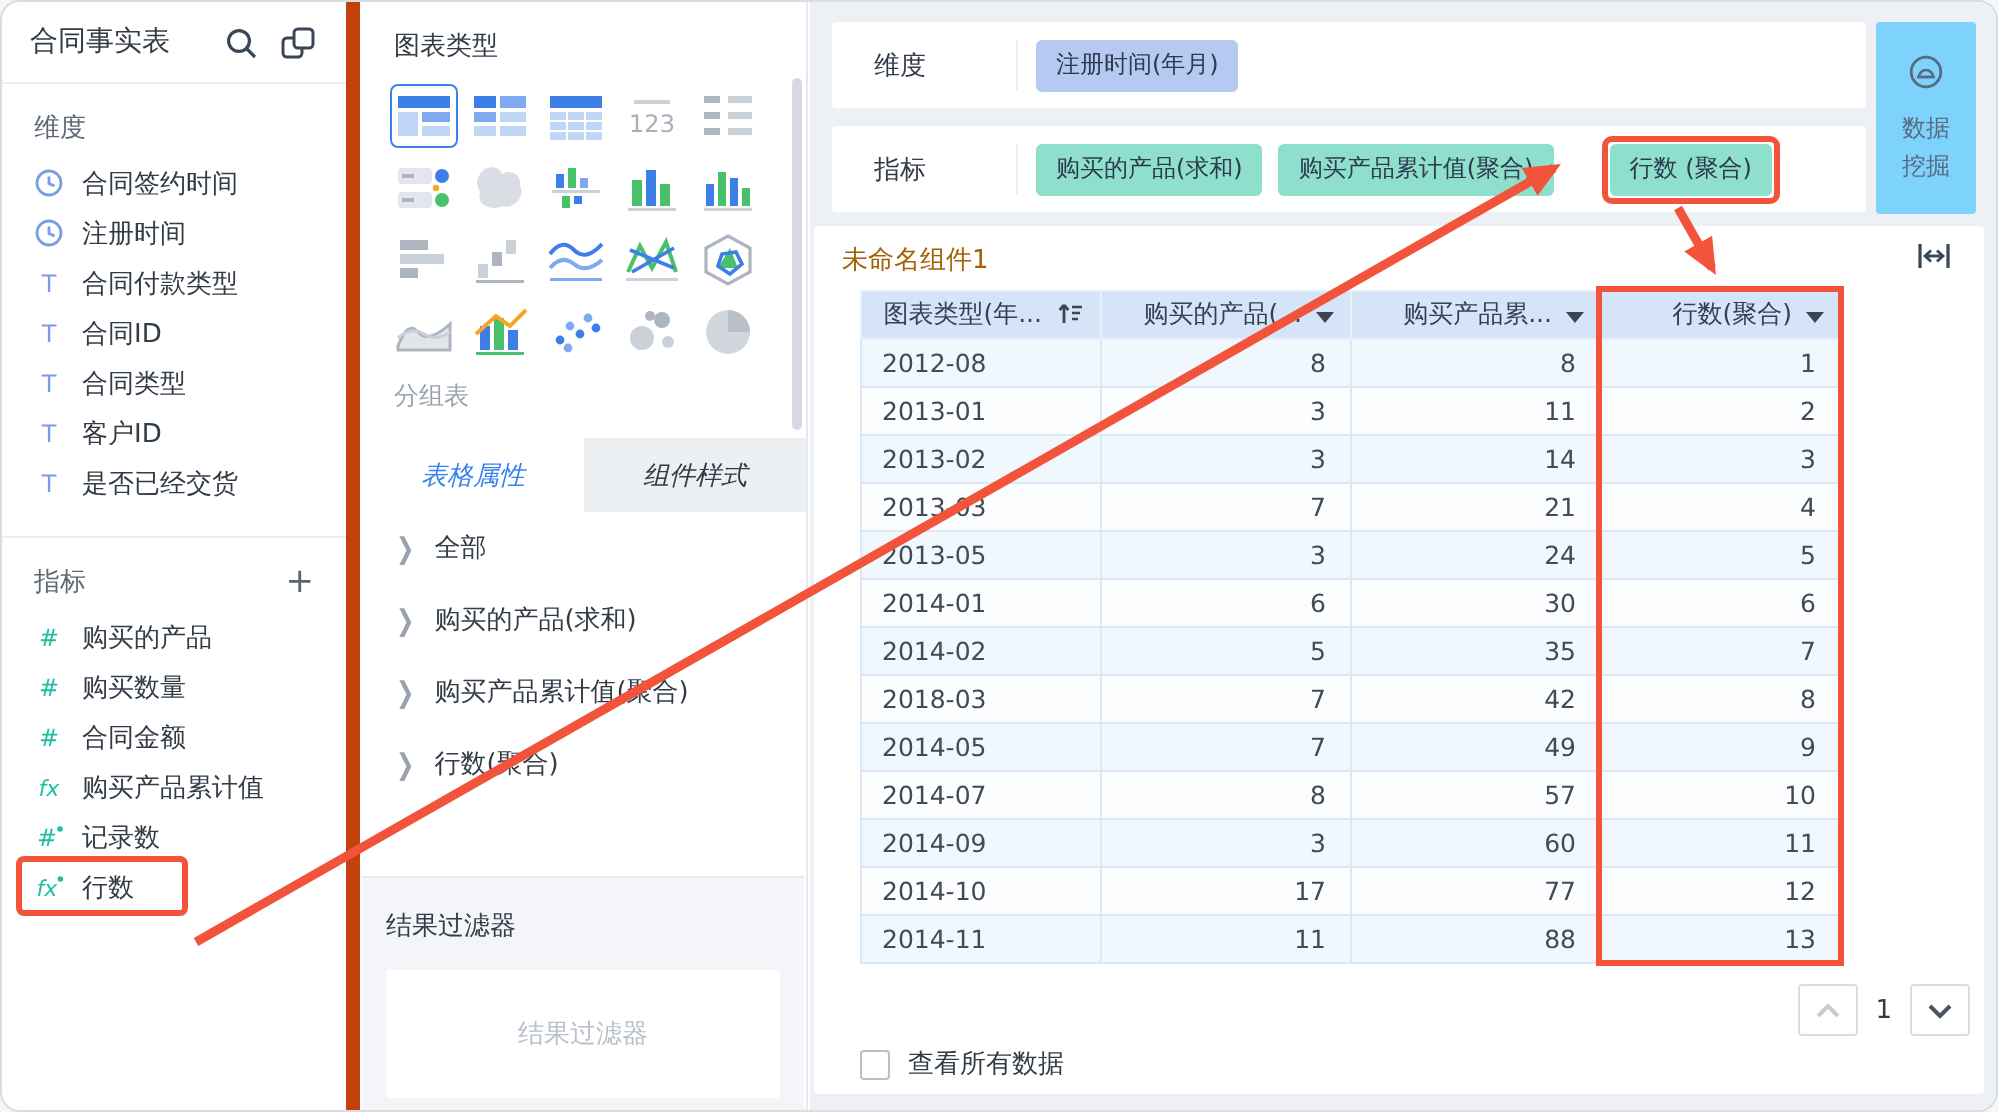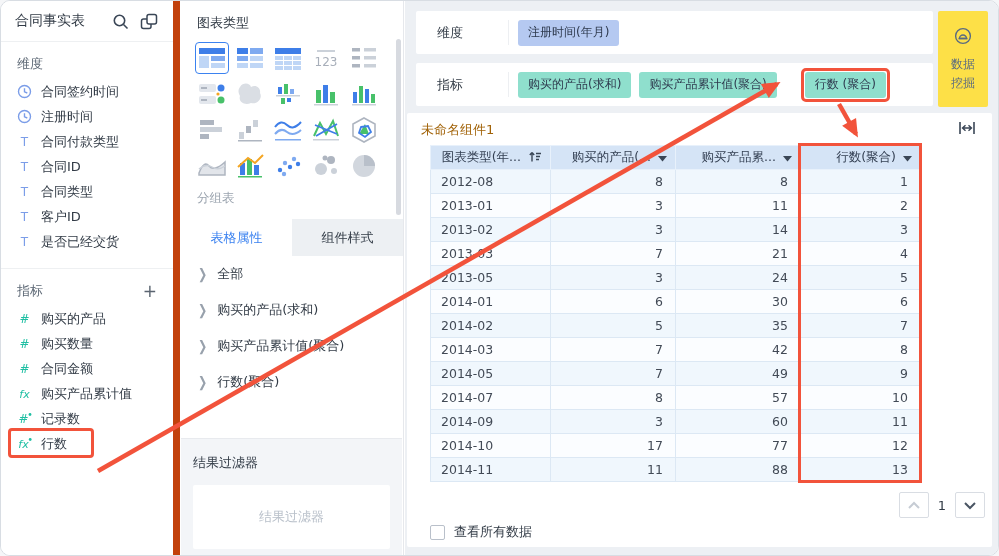--- a/index.html
+++ b/index.html
@@ -24,21 +24,21 @@
 
   
   .cpanel { position:absolute; left:180px; top:0; width:223px; height:556px; background:#fff;
             border-right:1px solid #e6e8ec; }
   .cp-title { padding:13px 16px 8px; font-size:13px; color:#323b46; }
   .icon-grid { display:grid; grid-template-columns:repeat(5,38px); grid-auto-rows:36px; margin-left:12px; align-items:center; justify-items:center; }
   .icon-cell { width:34px; height:32px; display:flex; align-items:center; justify-content:center; cursor:pointer; border-radius:4px; }
   .icon-cell.selected { border:1.5px solid #3b82f0; background:#fff; }
   .cp-sel-label { margin:6px 16px 0; font-size:12.5px; color:#9aa3ae; }
   .cp-scroll { position:absolute; right:2px; top:38px; width:5px; height:176px; background:#d7dae0; border-radius:3px; }
-  .cp-tabs { display:flex; height:37px; margin-top:12px; }
+  .cp-tabs { display:flex; height:37px; margin-top:12px;font-style:italic; }
   .cp-tab { flex:1; display:flex; align-items:center; justify-content:center; font-size:13px; cursor:pointer; }
   .cp-tab.active { color:#3b82f0; background:#fff; }
   .cp-tab.inactive { color:#323b46; background:#edf0f3; }
   .prop-row { height:36px; display:flex; align-items:center; padding:0 17px; gap:10px; font-size:13px; color:#323b46; cursor:pointer; }
   .prop-row .chev { color:#98a1ac; font-size:11px; transform:scaleY(1.3); }
   .filter-sec { position:absolute; left:0; right:1px; top:437px; bottom:0; background:#f3f5f8;
                 border-top:1px solid #e8eaee; padding:15px 12px 0; }
   .filter-title { font-size:13px; color:#323b46; }
   .drop-zone { margin-top:13px; height:64px; background:#fff; border-radius:2px; display:flex;
                align-items:center; justify-content:center; color:#b9c0ca; font-size:13px; cursor:pointer; }
@@ -49,21 +49,21 @@
               display:flex; align-items:center; }
   .row-card.dim { top:10px; } .row-card.met { top:62px; }
   .rc-label { width:92px; padding-left:21px; font-size:13px; color:#323b46; }
   .rc-div { width:1px; height:25px; background:#edeff2; }
   .rc-pills { display:flex; align-items:center; padding-left:9px; gap:8px; }
   .pill { height:26px; display:inline-flex; align-items:center; padding:0 10px; border-radius:3px;
           font-size:12px; color:#2e3a4e; cursor:pointer; white-space:nowrap; }
   .pill.dim { background:#b5c9f1; }
   .pill.met { background:#8fdfcd; }
   .red-wrap { display:inline-flex; border:3px solid #f2533b; border-radius:5px; padding:1px; margin-left:16px; }
-  .mining { position:absolute; left:533px; top:10px; width:50px; height:96px; background:#fde047; border-radius:2px;
+  .mining { position:absolute; left:533px; top:10px; width:50px; height:96px; background:#7dd3fc; border-radius:2px;
             display:flex; flex-direction:column; align-items:center; padding-top:16px; gap:2px;
             font-size:12px; color:#5a6b80; cursor:pointer; }
   .mining .micon { margin-bottom:6px; }
 
   .widget { position:absolute; left:2px; right:6px; top:112px; bottom:8px; background:#fff; border-radius:2px; }
   .w-title { position:absolute; left:14px; top:8px; font-size:13px; font-weight:normal; color:#a16207; }
   .fit-icon { position:absolute; right:16px; top:7px; cursor:pointer; }
   .tbl-wrap { position:absolute; left:23px; top:32px; }
   table.grid { border-collapse:collapse; font-size:12.5px; table-layout:fixed; width:490px; }
   table.grid th { background:#d5e4f6; height:24px; font-weight:normal; color:#333f52;
@@ -551,21 +551,21 @@
                 <td class="num">30</td>
                 <td class="num">6</td>
               </tr>
               <tr class="odd">
                 <td>2014-02</td>
                 <td class="num">5</td>
                 <td class="num">35</td>
                 <td class="num">7</td>
               </tr>
               <tr class="even">
-                <td>2014-03</td>
+                <td>2018-03</td>
                 <td class="num">7</td>
                 <td class="num">42</td>
                 <td class="num">8</td>
               </tr>
               <tr class="odd">
                 <td>2014-05</td>
                 <td class="num">7</td>
                 <td class="num">49</td>
                 <td class="num">9</td>
               </tr>

